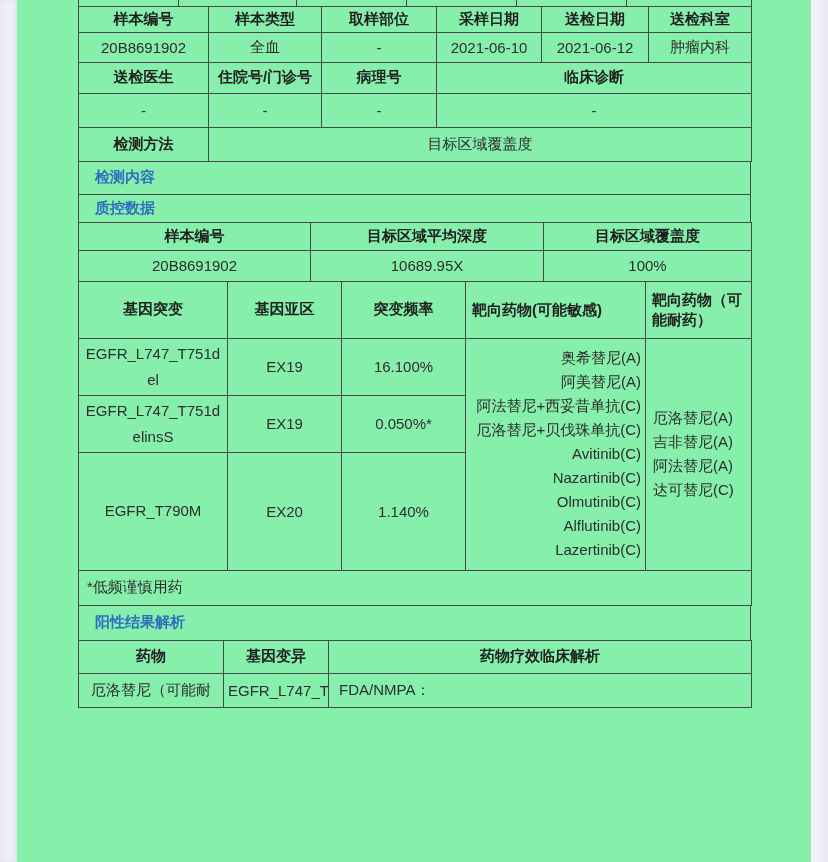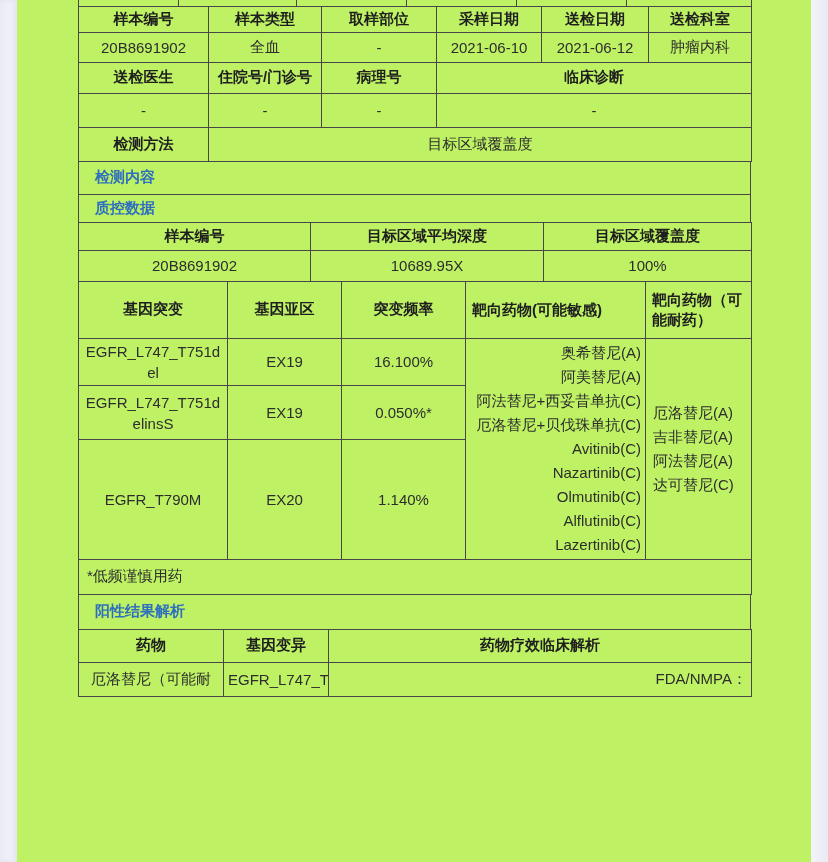--- a/index.html
+++ b/index.html
@@ -3,21 +3,21 @@
 <meta charset="utf-8">
 <style>
   * { margin: 0; padding: 0; box-sizing: border-box; }
   html, body { background: #f4f4f6; }
   body { font-family: "Liberation Sans", "DejaVu Sans", sans-serif; }
 
   .page {
     position: relative;
     width: 828px;
     height: 862px;
-    background: #bef264;
+    background: #86efac;
     overflow: hidden;
   }
   .edge-strip {
     position: absolute;
     top: 0;
     width: 17px;
     height: 862px;
     background: linear-gradient(to right, #ebebf7, #f3f3fa);
   }
   .edge-strip.left  { left: 0;  box-shadow: inset -3px 0 4px rgba(120,120,160,0.12); }
@@ -58,26 +58,26 @@
 
   .para-cell {
     text-align: justify;
     padding: 8px 12px 10px 12px;
     line-height: 23px;
     font-size: 15px;
     color: #2d2d2d;
   }
   .para-cell .indent { display: inline-block; width: 2em; }
 
-  .mut-cell { word-break: break-all; line-height: 21px; }
+  .mut-cell { word-break: break-all; line-height: 26px; }
   .drug-list-cell { line-height: 24px; text-align: right; }
   .drug-list-cell.left-list { text-align: left; padding-left: 7px; }
   .hdr-left { text-align: left; padding-left: 6px; line-height: 20px; }
   .footnote-cell { text-align: left; padding-left: 8px; }
-  .analysis-text-cell { text-align: right; padding-left: 10px; }
+  .analysis-text-cell { text-align: left; padding-left: 10px; }
 
   .h26 { height: 26px; } .h30 { height: 30px; } .h31 { height: 31px; margin-left: 10px; }
   .h34 { height: 34px; } .h33 { height: 33px; } .h28 { height: 28px; }
   .h35 { height: 35px; } .h57 { height: 57px; } .h46 { height: 46px; }
   .h54 { height: 54px; } .h112 { height: 112px; } .h118 { height: 118px; }
 </style>
 </head>
 <body>
 
 <div class="page">

